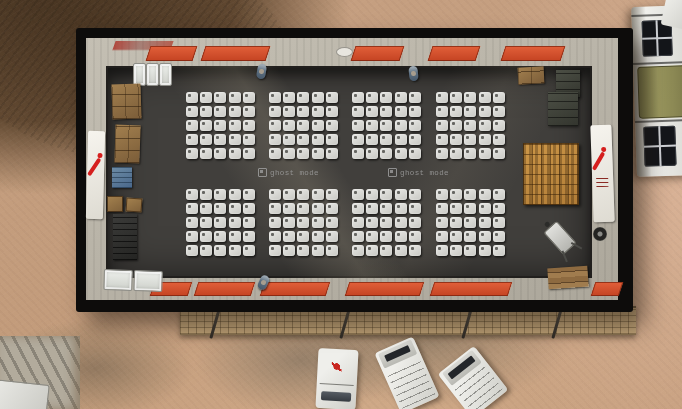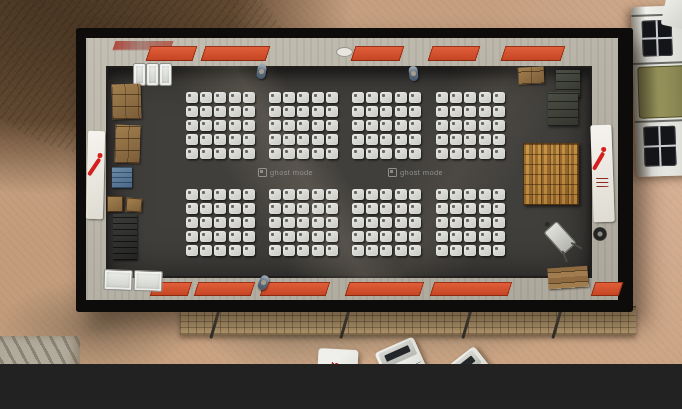--- a/index.html
+++ b/index.html
@@ -1,17 +1,17 @@
 <!DOCTYPE html>
 <html style="--msf-red: #d51f1e; --mat-orange: #d4502a; --floor-dark: #413f3c; --wall-gray: #b3aea3; --bed-white: #e2e2de; --pallet-tan: #c28d42; --sand: #c49e7e; --rock-brown: #5d4730; --hesco-tan: #bfa277; --tarp-olive: #8f8c55; --crate-blue: #5a7b96;"><head>
 <meta charset="utf-8">
 <style>
   html,body{margin:0;padding:0;background:#222;}
-  .scene{position:relative;width:682px;height:364px;overflow:hidden;
-    font-family:Liberation Sans, sans-serif;background:var(--sand,#c49e7e);}
+  .scene{position:relative;width:682px;height:409px;overflow:hidden;
+    font-family:Liberation Mono, monospace;background:var(--sand,#c49e7e);}
   .abs{position:absolute;}
 
   
   .terrain{inset:0;
     background:
       radial-gradient(ellipse 150px 80px at 44% 88%, rgba(110,100,86,.55), transparent 70%),
       radial-gradient(ellipse 200px 90px at 63% 84%, rgba(116,106,90,.5), transparent 70%),
       radial-gradient(ellipse 140px 70px at 14% 90%, rgba(96,84,66,.5), transparent 70%),
       radial-gradient(ellipse 320px 420px at 100% 45%, #d9b296, rgba(217,178,150,0) 70%),
       radial-gradient(ellipse 430px 270px at 6% 0%, #4f3b27 0%, #644b33 45%, rgba(100,75,51,0) 72%),

